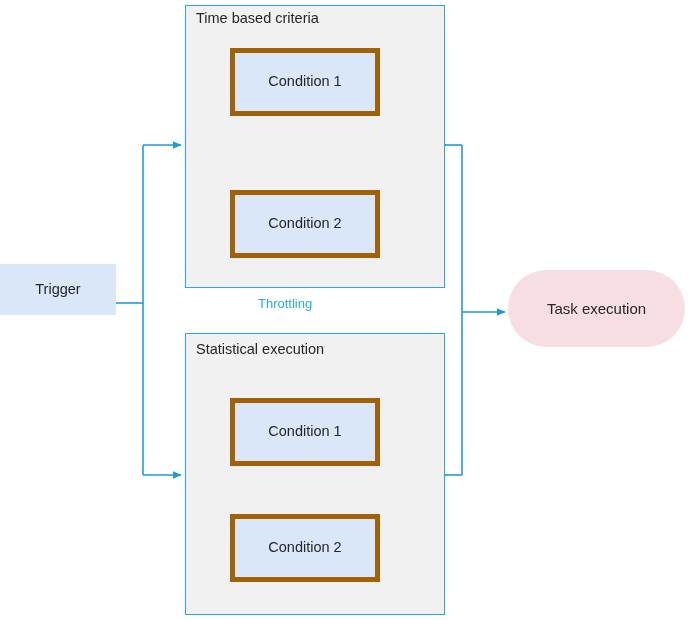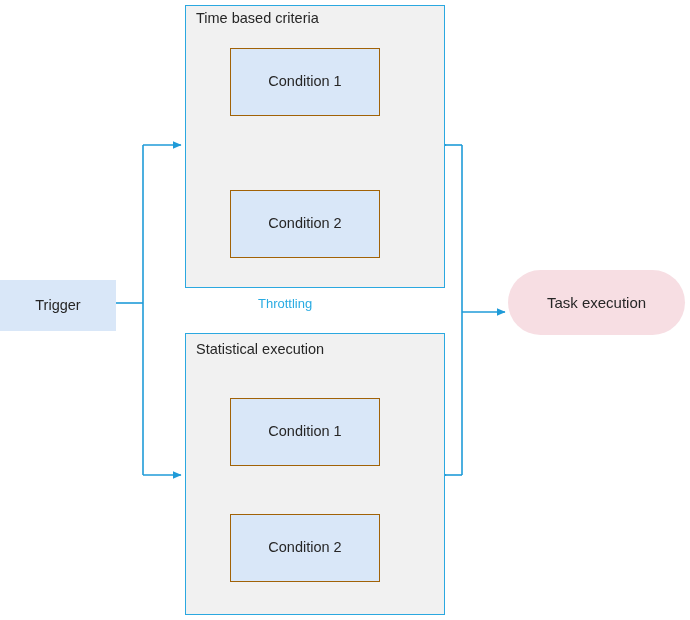--- a/index.html
+++ b/index.html
@@ -31,21 +31,21 @@
     display: flex;
     align-items: center;
     justify-content: center;
     color: #262626;
     font-size: 14.5px;
     line-height: 1.2;
     text-align: center;
   }
   .cond-box {
     background: #D9E7F8;
-    border: 1px solid #a16207;
+    border: 5px solid #a16207;
     text-align: right;
   }
   .trigger-box {
     background: #D9E7F8;
     border: none;
   }
   .task-box {
     background: #F7DEE3;
     border-radius: 44px;
     font-size: 15px;
@@ -147,21 +147,21 @@
   <div class="group-title" style="left:196px; top:341px;">Statistical execution</div>
 
   <div class="node cond-box" style="left:230px; top:398px; width:150px; height:68px;">
     <span>Condition 1</span>
   </div>
 
   <div class="node cond-box" style="left:230px; top:514px; width:150px; height:68px;">
     <span>Condition 2</span>
   </div>
 
-  <div class="node trigger-box" style="left:0px; top:280px; width:116px; height:51px;text-align:right;">
+  <div class="node trigger-box" style="left:0px; top:264px; width:116px; height:51px;text-align:right;">
     <span>Trigger</span>
   </div>
 
-  <div class="node task-box" style="left:508px; top:270px; width:177px; height:65px;">
+  <div class="node task-box" style="left:508px; top:270px; width:177px; height:77px;">
     <span>Task execution</span>
   </div>
 
 </div>
 
 </body></html>

